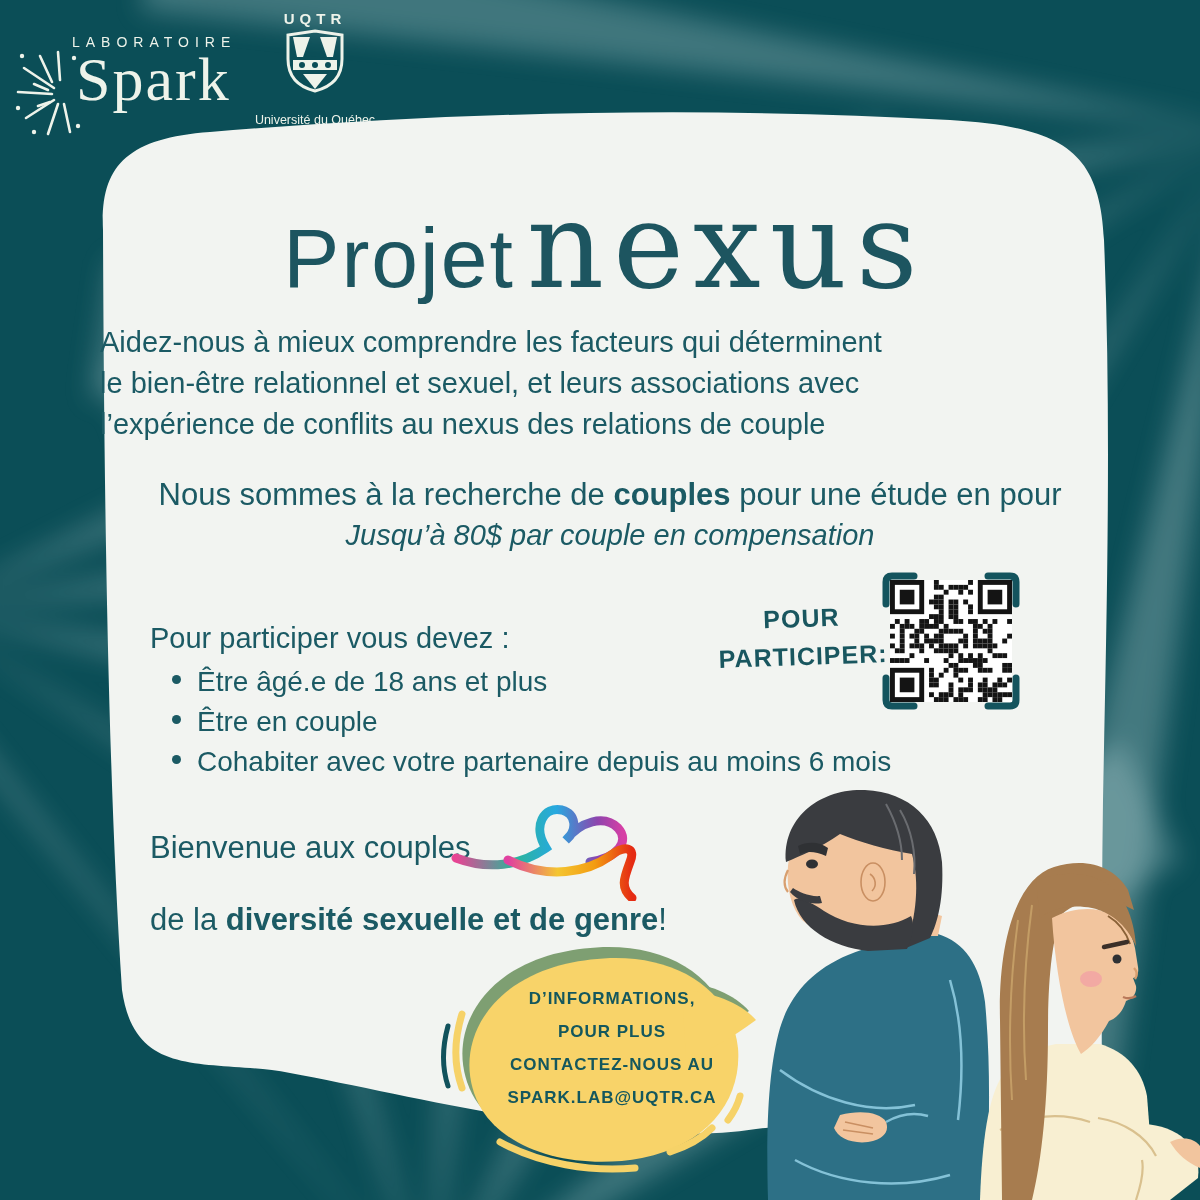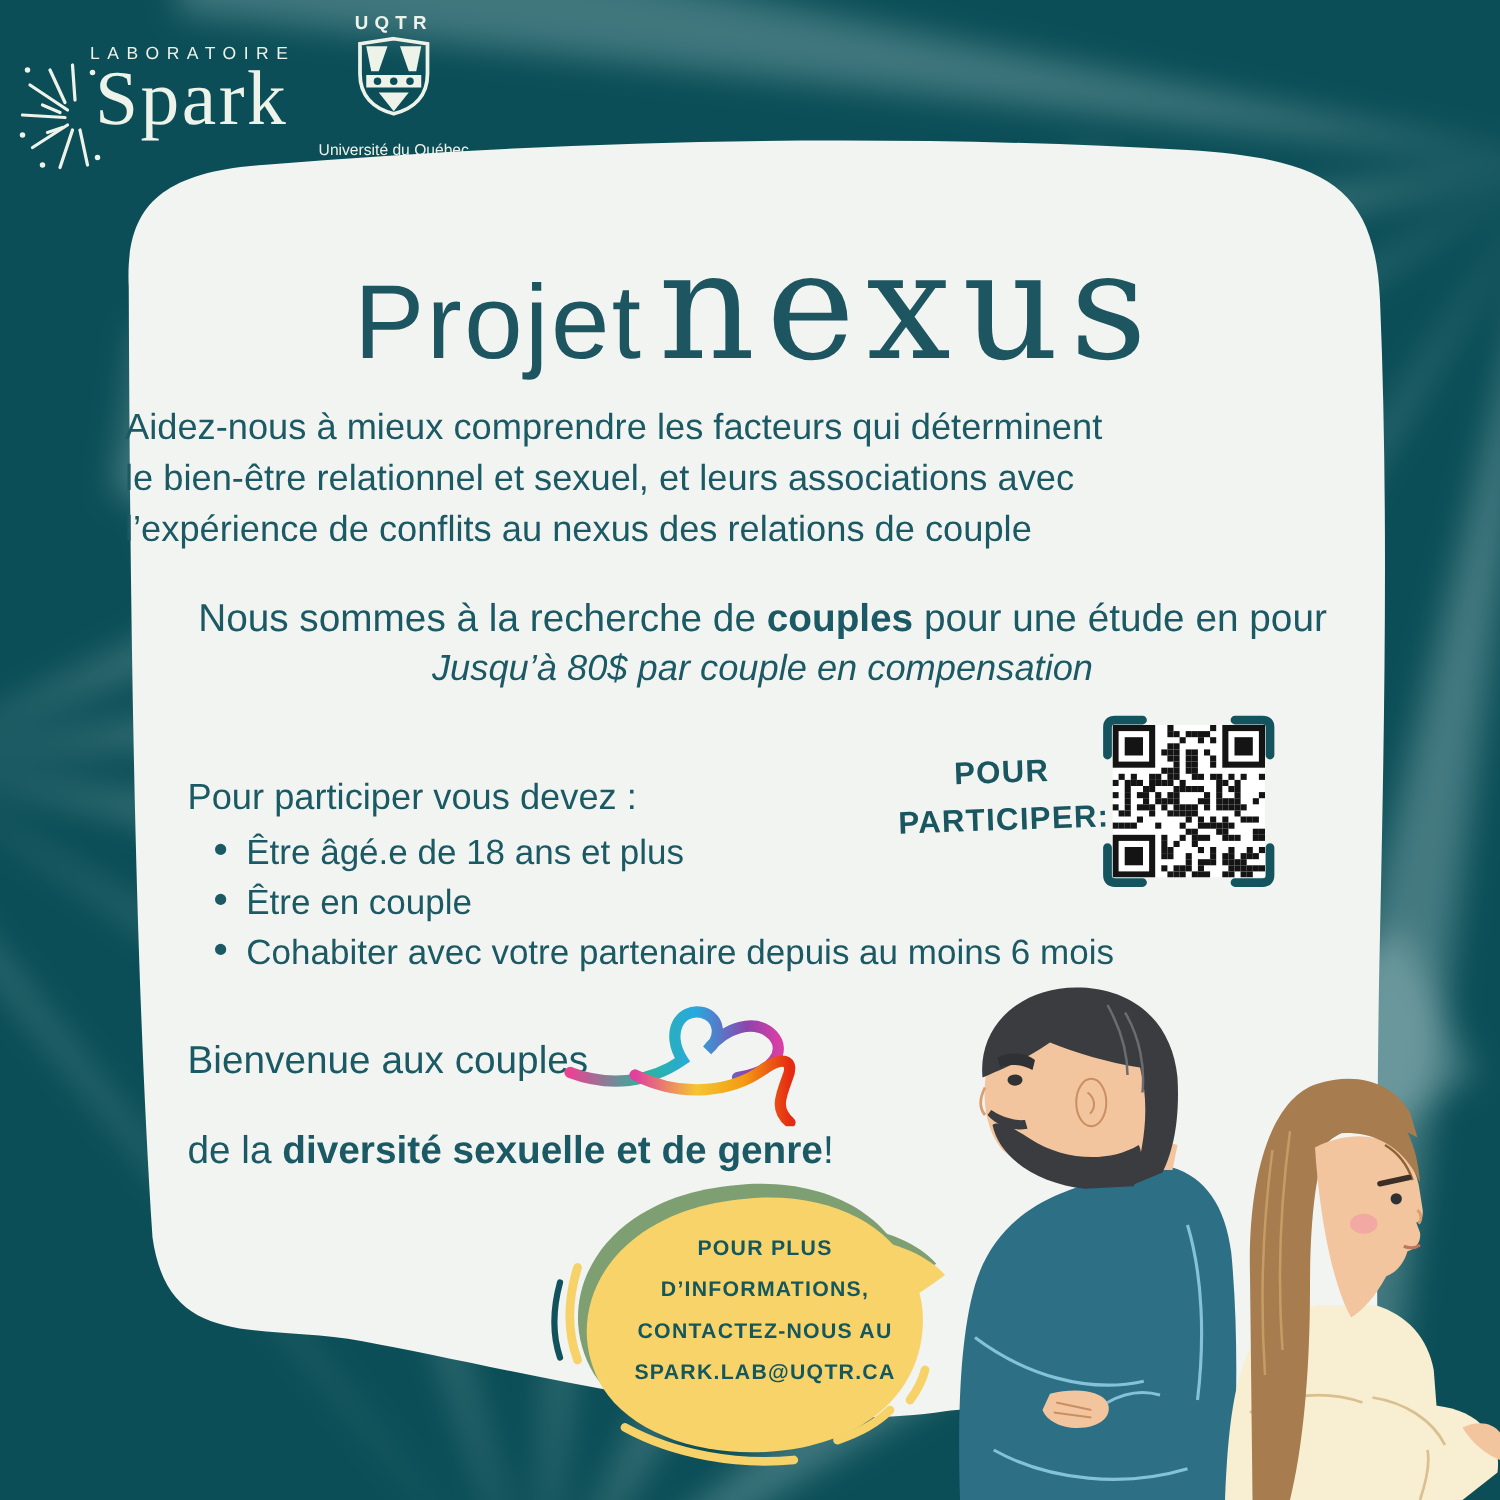--- a/index.html
+++ b/index.html
@@ -473,17 +473,17 @@
   <path d="M 252,60 C 284,62 312,74 326,90 C 302,108 276,122 256,130 Z" fill="#f8d369"></path>
   <g fill="none" stroke="#f6d268" stroke-width="7" stroke-linecap="round">
     <path d="M 32,84 C 24,110 24,136 32,158"></path>
     <path d="M 70,212 C 110,234 160,242 205,238"></path>
     <path d="M 240,222 C 258,216 272,208 282,198"></path>
     <path d="M 298,190 C 304,182 308,174 310,166"></path>
   </g>
   <path d="M 18,96 C 12,118 12,138 18,156" fill="none" stroke="#11525c" stroke-width="5" stroke-linecap="round"></path>
 </svg>
 <div class="abs bubble-text">
+  <div>D’INFORMATIONS,</div>
   <div>POUR PLUS</div>
-  <div>D’INFORMATIONS,</div>
   <div>CONTACTEZ-NOUS AU</div>
   <div>SPARK.LAB@UQTR.CA</div>
 </div>
 
 </body></html>

